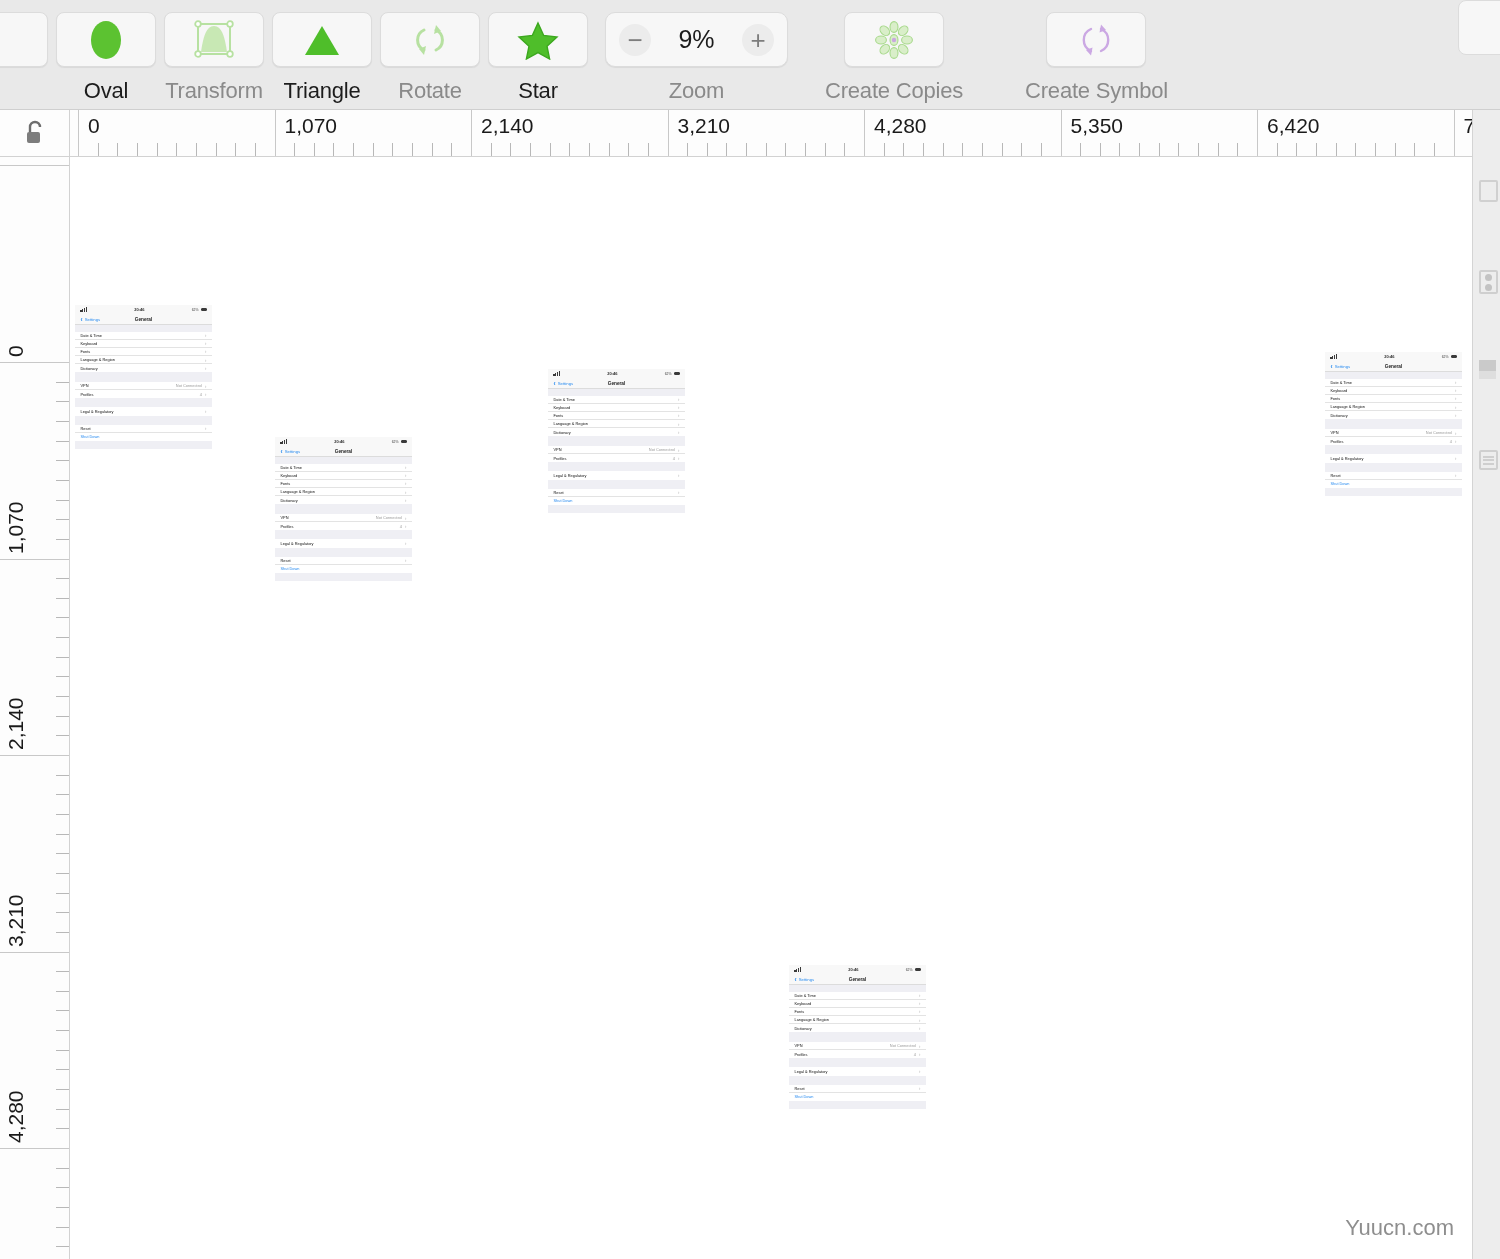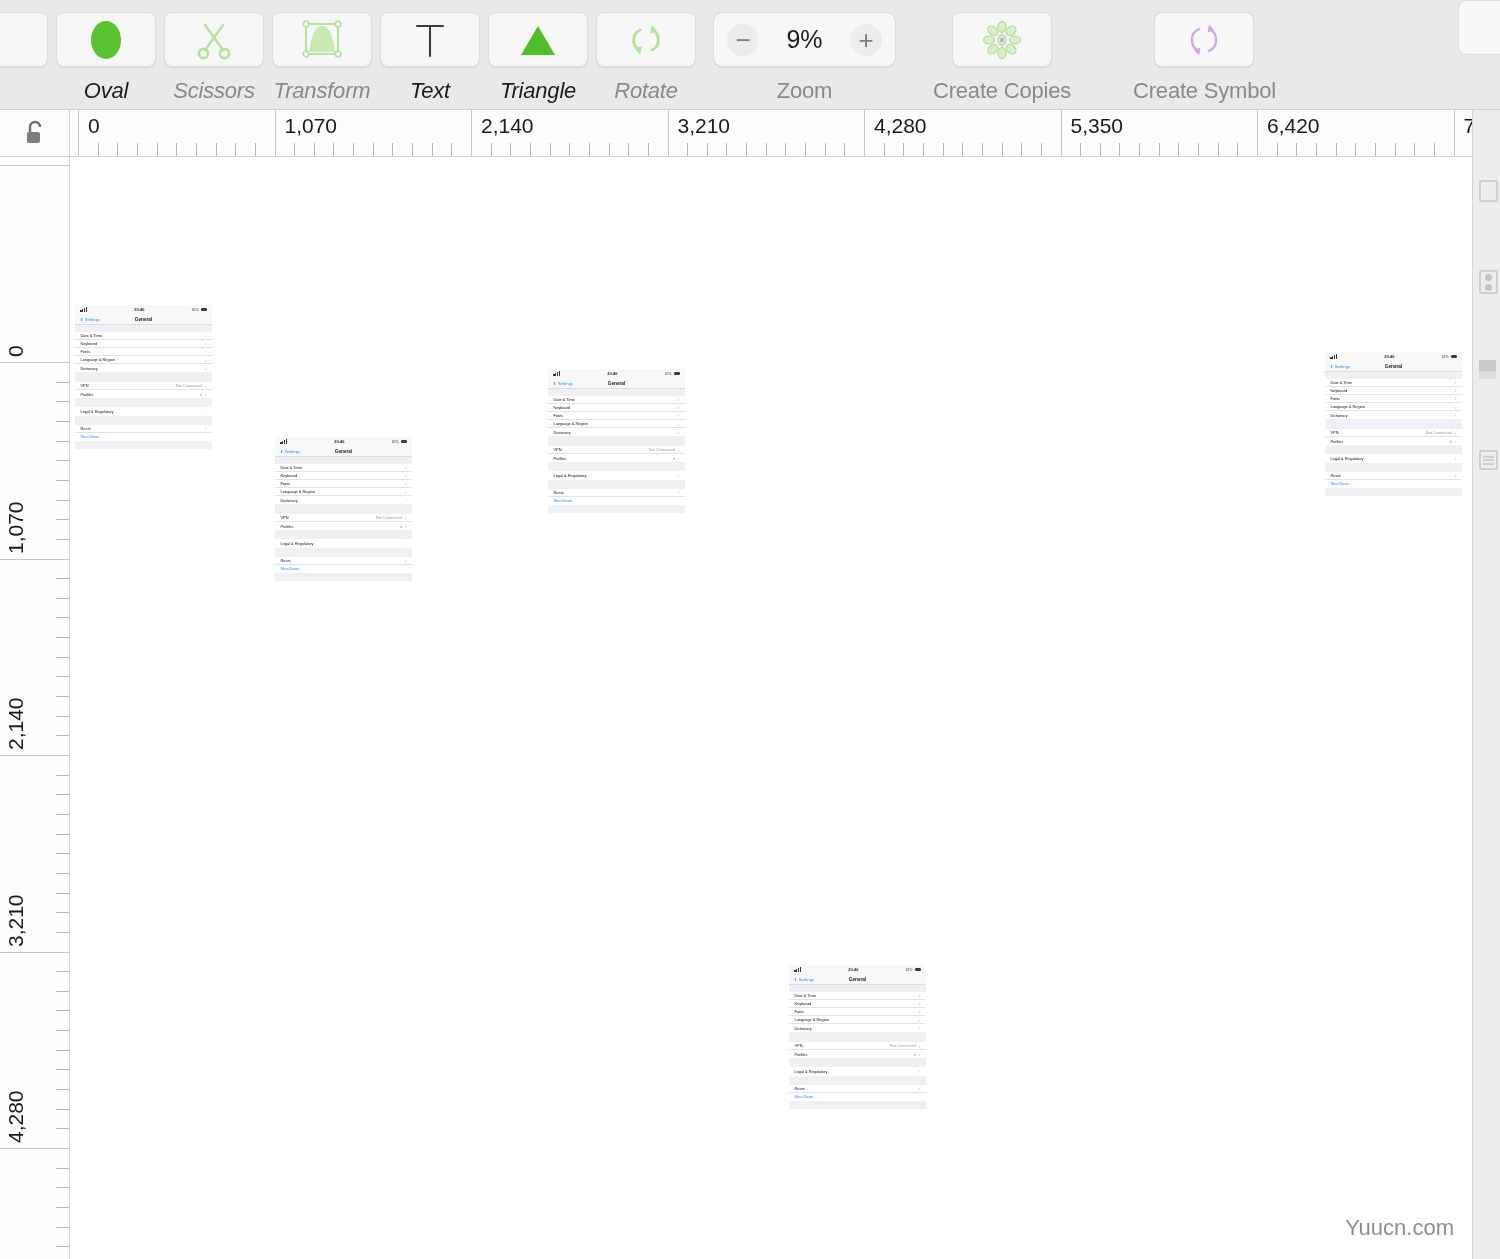--- a/index.html
+++ b/index.html
@@ -34,21 +34,21 @@
   .tool-label {
     margin-top: 11px;
     font-size: 22px;
     color: #8a8a8a;
     white-space: nowrap;
     letter-spacing: -0.2px;
   }
   .tool-label.active { color: #1c1c1c; }
 
   .tool.cut-left { margin-left: -52px; }
-  .tool.spacer-sm { margin-left: 8px; font-style: italic; }
+  .tool.spacer-sm { margin-left: 8px; }
 
   
   .zoom-btn {
     width: 183px; height: 55px;
     background: #f7f7f7;
     border: 1px solid #dcdcdc;
     border-radius: 10px;
     display: flex; align-items: center; justify-content: space-between;
     padding: 0 13px;
     box-shadow: 0 1px 1px rgba(0,0,0,0.07);
@@ -192,62 +192,38 @@
 
   <div class="tool spacer-sm">
     <div class="tool-btn">
       <svg width="40" height="44" viewBox="0 0 40 44">
         <ellipse cx="20" cy="22" rx="15" ry="19" fill="#5cc231"></ellipse>
       </svg>
     </div>
     <div class="tool-label active">Oval</div>
   </div>
 
-  <div class="tool spacer-sm">
-    <div class="tool-btn">
-      <svg width="40" height="40" viewBox="0 0 40 40">
-        <g stroke="#b7e1a1" stroke-width="2.6" fill="none" stroke-linecap="round">
-          <line x1="11" y1="5" x2="29" y2="30"></line>
-          <line x1="29" y1="5" x2="11" y2="30"></line>
-          <circle cx="9.5" cy="33.5" r="4.6"></circle>
-          <circle cx="30.5" cy="33.5" r="4.6"></circle>
-        </g>
-      </svg>
-    </div>
-    <div class="tool-label">Scissors</div>
-  </div>
 
 
   <div class="tool spacer-sm">
     <div class="tool-btn">
       <svg width="44" height="40" viewBox="0 0 44 40">
         <path d="M22 6 C30 6 33 18 35 32 L9 32 C11 18 14 6 22 6Z" fill="#c8e8b4"></path>
         <rect x="6" y="4" width="32" height="30" fill="none" stroke="#b7e1a1" stroke-width="2"></rect>
         <g fill="#fff" stroke="#b7e1a1" stroke-width="1.8">
           <circle cx="6" cy="4" r="2.8"></circle>
             <circle cx="38" cy="4" r="2.8"></circle>
           <circle cx="6" cy="34" r="2.8"></circle>
             <circle cx="38" cy="34" r="2.8"></circle>
         </g>
       </svg>
     </div>
     <div class="tool-label">Transform</div>
   </div>
 
-  <div class="tool spacer-sm">
-    <div class="tool-btn">
-      <svg width="36" height="42" viewBox="0 0 36 42">
-        <g stroke="#3a3a3a" stroke-width="2" stroke-linecap="round">
-          <line x1="5" y1="7" x2="31" y2="7"></line>
-          <line x1="18" y1="7" x2="18" y2="37"></line>
-        </g>
-      </svg>
-    </div>
-    <div class="tool-label active">Text</div>
-  </div>
 
   <div class="tool spacer-sm">
     <div class="tool-btn">
       <svg width="42" height="38" viewBox="0 0 42 38">
         <polygon points="21,5 38,34 4,34" fill="#4fbe2a"></polygon>
       </svg>
     </div>
     <div class="tool-label active">Triangle</div>
   </div>
 
@@ -258,20 +234,28 @@
           <path d="M26 10 A11 11 0 0 1 26 30"></path>
           <path d="M14 30 A11 11 0 0 1 14 10"></path>
         </g>
         <path d="M26 5 L31 11 L24 14Z" fill="#b7e1a1"></path>
         <path d="M14 35 L9 29 L16 26Z" fill="#b7e1a1"></path>
       </svg>
     </div>
     <div class="tool-label">Rotate</div>
   </div>
 
+  <div class="tool spacer-sm">
+    <div class="tool-btn">
+      <svg width="42" height="40" viewBox="0 0 42 40">
+        <polygon points="21,3 26.6,15.4 40,17 30,26.2 32.6,39 21,32.6 9.4,39 12,26.2 2,17 15.4,15.4" fill="#4fbe2a" stroke="#3ca81e" stroke-width="1.4"></polygon>
+      </svg>
+    </div>
+    <div class="tool-label active">Star</div>
+  </div>
 
   <div class="tool" style="margin-left:17px">
     <div class="zoom-btn">
       <div class="step-circle">−</div>
       <div class="zoom-val">9%</div>
       <div class="step-circle">+</div>
     </div>
     <div class="tool-label">Zoom</div>
   </div>
 

